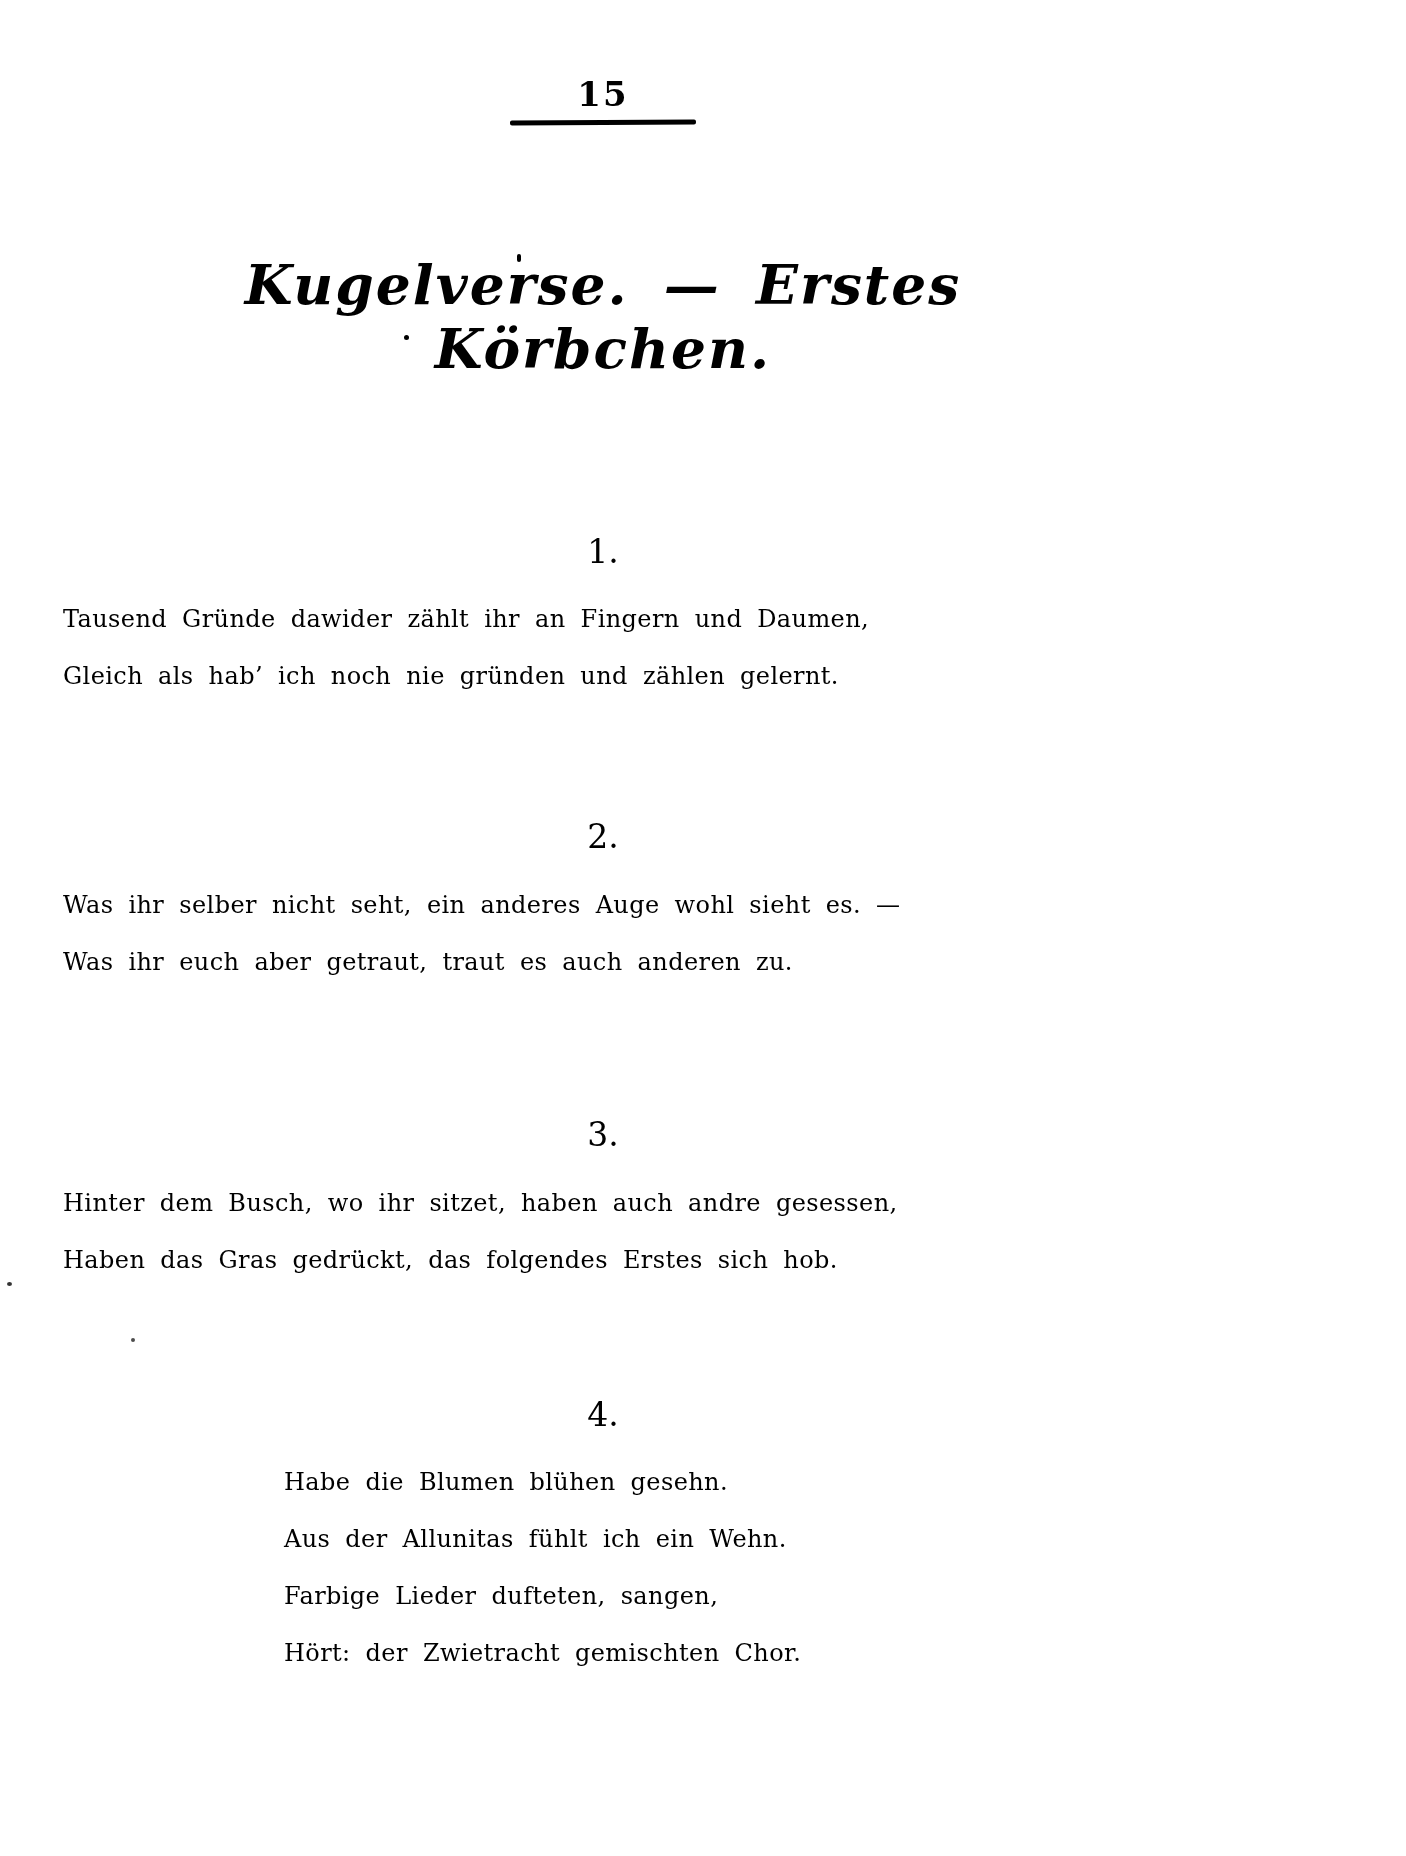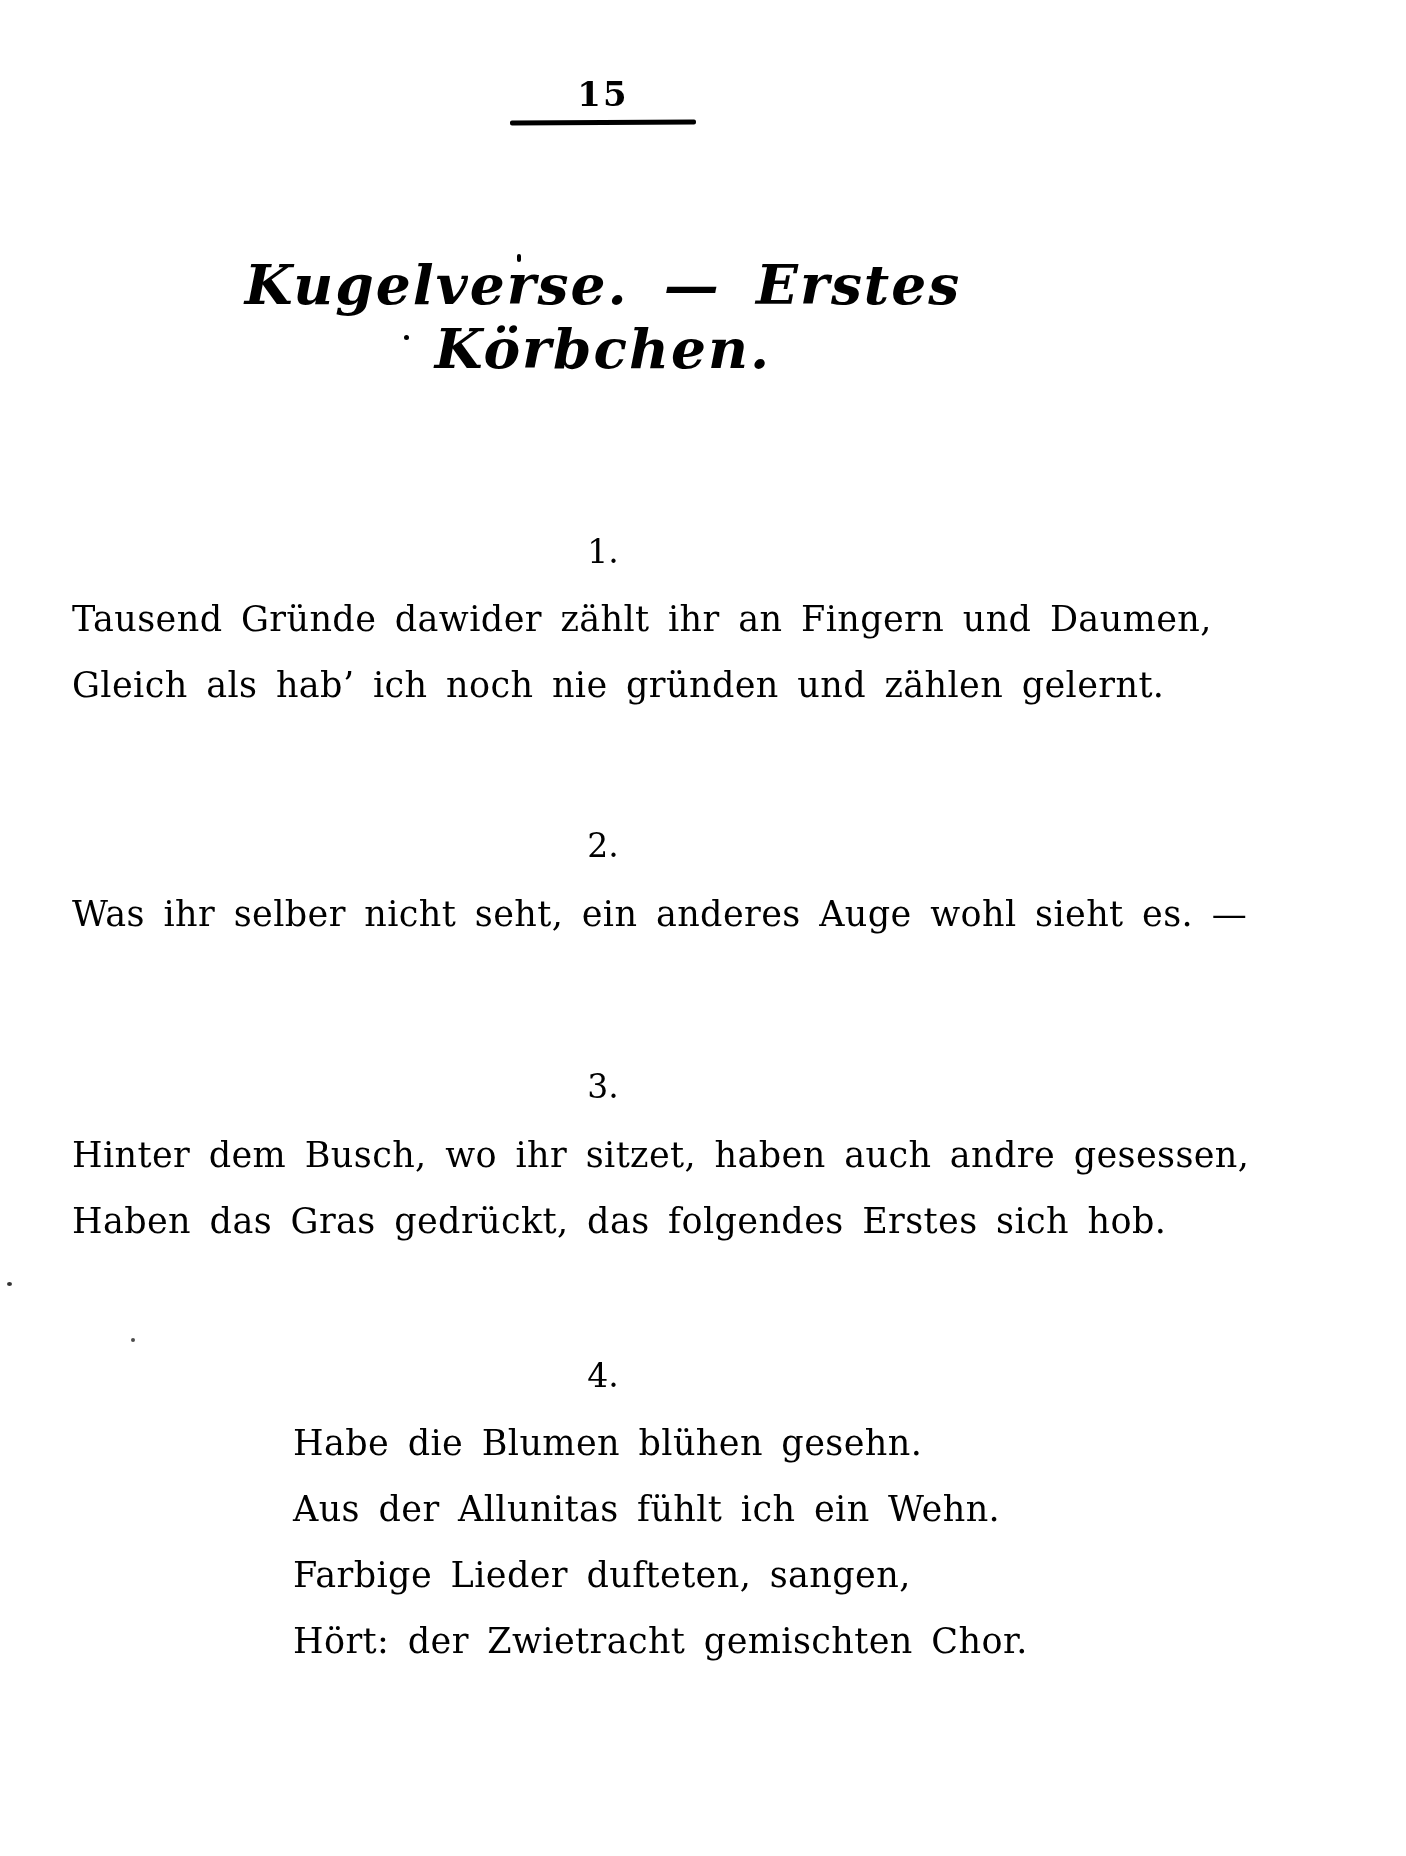--- a/index.html
+++ b/index.html
@@ -60,22 +60,22 @@
   .verse-3 { margin-top: 124px; }
   .verse-4 { margin-top: 106px; }
   .verse-number {
     text-align: center;
     font-size: 33px;
     font-weight: 500;
     margin-bottom: 20px;
     line-height: 1.2;
   }
   .verse-line {
-    margin: 9px;
-    font-size: 35px;
+    margin: 0;
+    font-size: 24px;
     line-height: 57px;
     word-spacing: 7px;
     letter-spacing: 0.4px;
     white-space: nowrap;
   }
   .verse-block-indent {
     padding-left: 221px;
   }
   
   .speck {
@@ -103,20 +103,21 @@
 
     <section class="verse verse-1">
       <div class="verse-number">1.</div>
       <p class="verse-line">Tausend Gründe dawider zählt ihr an Fingern und Daumen,</p>
       <p class="verse-line">Gleich als hab’ ich noch nie gründen und zählen gelernt.</p>
     </section>
 
     <section class="verse verse-2">
       <div class="verse-number">2.</div>
       <p class="verse-line">Was ihr selber nicht seht, ein anderes Auge wohl sieht es. —</p>
+      <p class="verse-line">Was ihr euch aber getraut, traut es auch anderen zu.</p>
     </section>
 
     <section class="verse verse-3">
       <div class="verse-number">3.</div>
       <p class="verse-line">Hinter dem Busch, wo ihr sitzet, haben auch andre gesessen,</p>
       <p class="verse-line">Haben das Gras gedrückt, das folgendes Erstes sich hob.</p>
     </section>
 
     <section class="verse verse-4">
       <div class="verse-number">4.</div>

